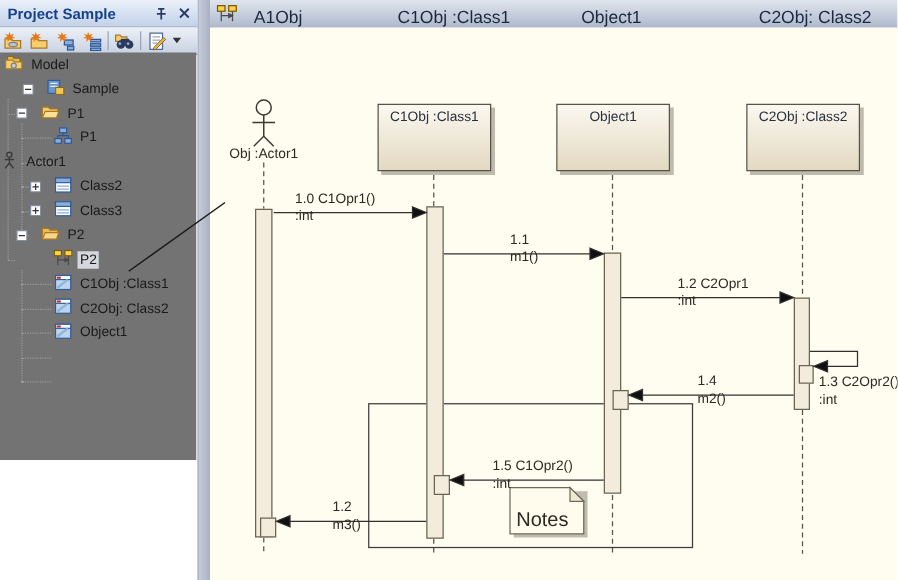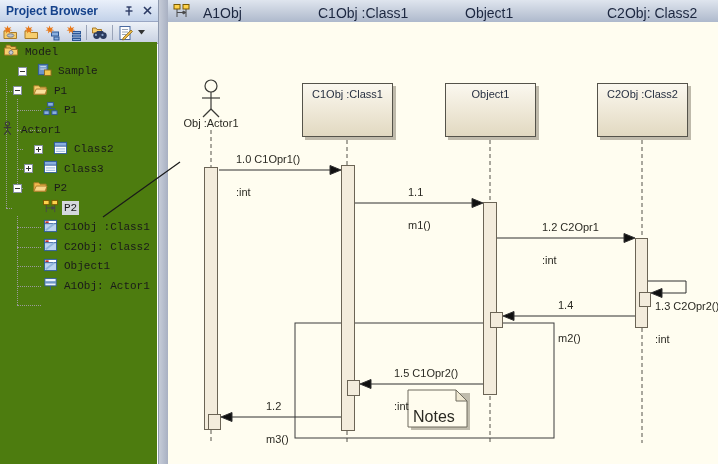--- a/index.html
+++ b/index.html
@@ -12,21 +12,21 @@
   .pb-title{position:absolute;left:0;top:0;width:158px;height:21px;
       background:linear-gradient(#EAF0FA,#C3D2E9);
       border-bottom:1px solid #9AA7C4;display:flex;align-items:center;}
   .pb-title-text{font-size:12px;font-weight:bold;color:#15428B;margin-left:6px;flex:1;}
   .winbtn{width:14px;height:14px;margin-right:4px;display:flex;align-items:center;justify-content:center;cursor:default;}
   .pb-toolbar{position:absolute;left:0;top:22px;width:158px;height:21px;
       background:linear-gradient(#EDF1F7,#C8D1E2);
       border-bottom:1px solid #9B92A0;display:flex;align-items:center;}
   .tbtn{width:21px;height:19px;display:flex;align-items:center;justify-content:center;}
   .tsep{width:1px;height:15px;background:#9AA4B8;margin:0 2px;}
-  .pb-tree{position:absolute;left:0;top:42px;width:157px;height:422px;background:#4d7c0f;overflow:hidden;font-family:Liberation Mono, monospace;}
+  .pb-tree{position:absolute;left:0;top:42px;width:157px;height:326px;background:#737373;overflow:hidden;}
   .trow{position:relative;height:19.5px;display:flex;align-items:center;font-size:11px;color:#1A1A1A;}
   .tlabel{margin-left:4px;padding:1px 2px;white-space:nowrap;}
   .tlabel.sel{background:#D4D8DE;}
   .exp{width:9px;height:9px;flex:none;}
   .ticon{flex:none;margin-left:10px;}
   .noexp .ticon{margin-left:0;}
   .conn{position:absolute;border-left:1px dotted #9A9A9A;width:0;}
   .stub{position:absolute;border-top:1px dotted #9A9A9A;height:0;}
   
   .split{position:absolute;left:159px;top:0;width:9px;height:464px;
@@ -36,31 +36,31 @@
       background:linear-gradient(#DFE5EE,#AEB9CC);border-bottom:1px solid #98A2B4;}
   .dheader .hlabel{position:absolute;top:5px;font-size:14px;color:#1C2740;white-space:nowrap;}
   .canvas{position:absolute;left:168px;top:22px;width:550px;height:442px;background:#FFFDF0;}
   .layer{position:absolute;left:0;top:0;}
   .obox{position:absolute;width:89px;height:48px;border:1px solid #55534A;
       background:linear-gradient(#FBF8EF,#E2D9C1);
       box-shadow:3px 3px 0 rgba(138,132,114,0.55);
       text-align:center;font-size:11px;color:#273041;padding-top:4px;box-sizing:content-box;}
   .act{position:absolute;background:#F3ECDC;border:1px solid #6B6455;box-sizing:border-box;}
   .mlabel{position:absolute;font-size:11px;line-height:12px;color:#2B2A23;white-space:nowrap;}
-  .mlabel .l2{margin-top:21px;}
+  .mlabel .l2{margin-top:2px;}
   .alabel{position:absolute;font-size:11px;color:#2B2A23;text-align:center;white-space:nowrap;}
   .nlabel{position:absolute;font-size:16px;color:#2B2A23;}
   .overlay{position:absolute;left:0;top:0;width:718px;height:464px;pointer-events:none;z-index:60;}
 </style>
 </head>
 <body>
 
 <div class="pb">
   <div class="pb-title">
-    <span class="pb-title-text">Project Browser</span>
+    <span class="pb-title-text">Project Sample</span>
     <span class="winbtn">
       <svg width="12" height="12" viewBox="0 0 12 12">
           <g stroke="#2B3A64" stroke-width="1.4" fill="none">
         <path d="M3.5 2 H8.5"></path>
             <path d="M6 2 V6"></path>
             <path d="M2.5 6 H9.5"></path>
             <path d="M6 6 V10.5"></path>
           </g>
         </svg>
     </span>
@@ -208,21 +208,21 @@
         <svg width="15" height="15" viewBox="0 0 16 16">
             <g stroke="#3A3A3A" stroke-width="1.2" fill="none">
           <circle cx="8" cy="3" r="2.2"></circle>
               <path d="M8 5.2 V10"></path>
               <path d="M4 7 H12"></path>
               <path d="M8 10 L4.5 14.5 M8 10 L11.5 14.5"></path>
             </g>
           </svg></span>
       <span class="tlabel">Actor1</span>
     </div>
-    <div class="trow" style="padding-left:34px">
+    <div class="trow" style="padding-left:24px">
       <span class="exp">
         <svg width="9" height="9" viewBox="0 0 9 9">
             <rect x="0.5" y="0.5" width="8" height="8" fill="#fff" stroke="#848EA0"></rect>
             <path d="M2 4.5 H7 M4.5 2 V7" stroke="#333" stroke-width="1"></path>
           </svg></span>
       <span class="ticon">
         <svg width="15" height="14" viewBox="0 0 16 15">
           <rect x="1.5" y="1.5" width="13" height="12" fill="#FFFFFF" stroke="#2F5C9A"></rect>
           <rect x="1.5" y="1.5" width="13" height="4" fill="#89AEDE" stroke="#2F5C9A"></rect>
           <g stroke="#89AEDE" stroke-width="1">
@@ -298,29 +298,20 @@
     </div>
     <div class="trow noexp" style="padding-left:43px">
       <span class="ticon">
         <svg width="15" height="14" viewBox="0 0 16 15">
           <rect x="1.5" y="1.5" width="13" height="12" fill="#BCD4EE" stroke="#2F5C9A"></rect>
           <rect x="1.5" y="1.5" width="13" height="3.5" fill="#FFFFFF" stroke="#2F5C9A"></rect>
           <rect x="2.5" y="2.5" width="3.5" height="1.8" fill="#C03028"></rect>
           <path d="M3 12 L12 5" stroke="#8FB4DC" stroke-width="2"></path>
         </svg></span>
       <span class="tlabel">Object1</span>
-    </div>
-    <div class="trow noexp" style="padding-left:43px">
-      <span class="ticon">
-        <svg width="15" height="14" viewBox="0 0 16 15">
-          <rect x="2" y="1.5" width="12" height="8" fill="#EAF2FC" stroke="#2F5C9A"></rect>
-          <rect x="2" y="4.5" width="12" height="2.5" fill="#6E96C8"></rect>
-          <path d="M8 9.5 V14" stroke="#2F5C9A"></path>
-        </svg></span>
-      <span class="tlabel">A1Obj: Actor1</span>
     </div>
   </div>
 </div>
 
 <div class="split"></div>
 
 <div class="dheader">
   <span style="position:absolute;left:5px;top:3px">
     <svg width="17" height="16" viewBox="0 0 16 16">
       <g stroke="#4A4A4A" fill="none">

